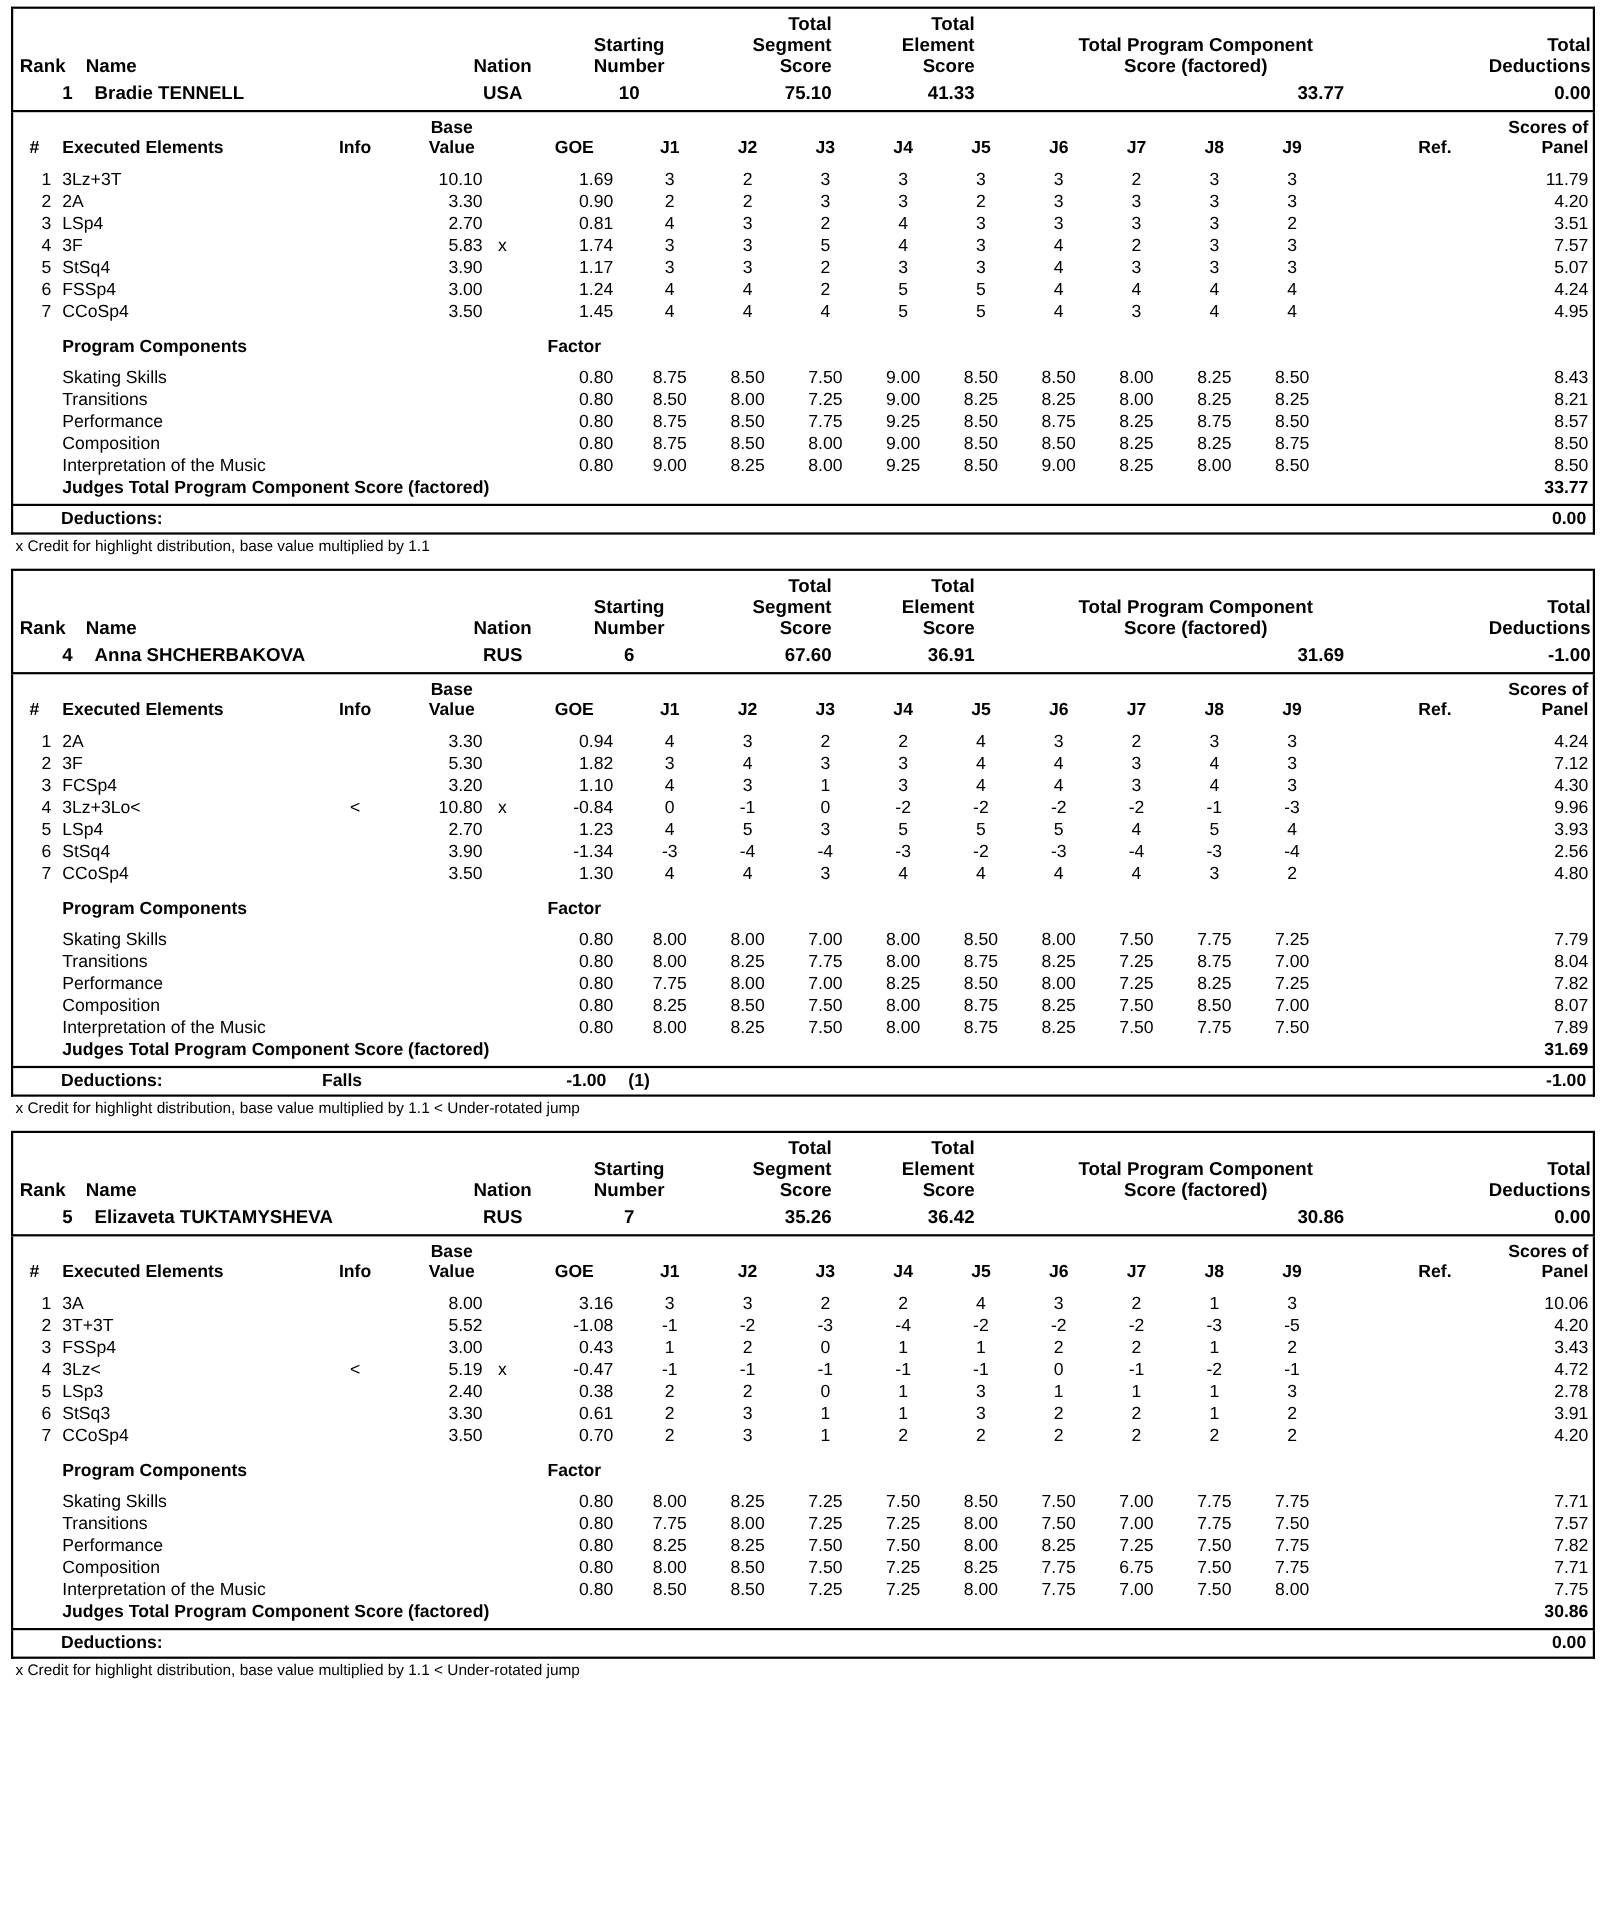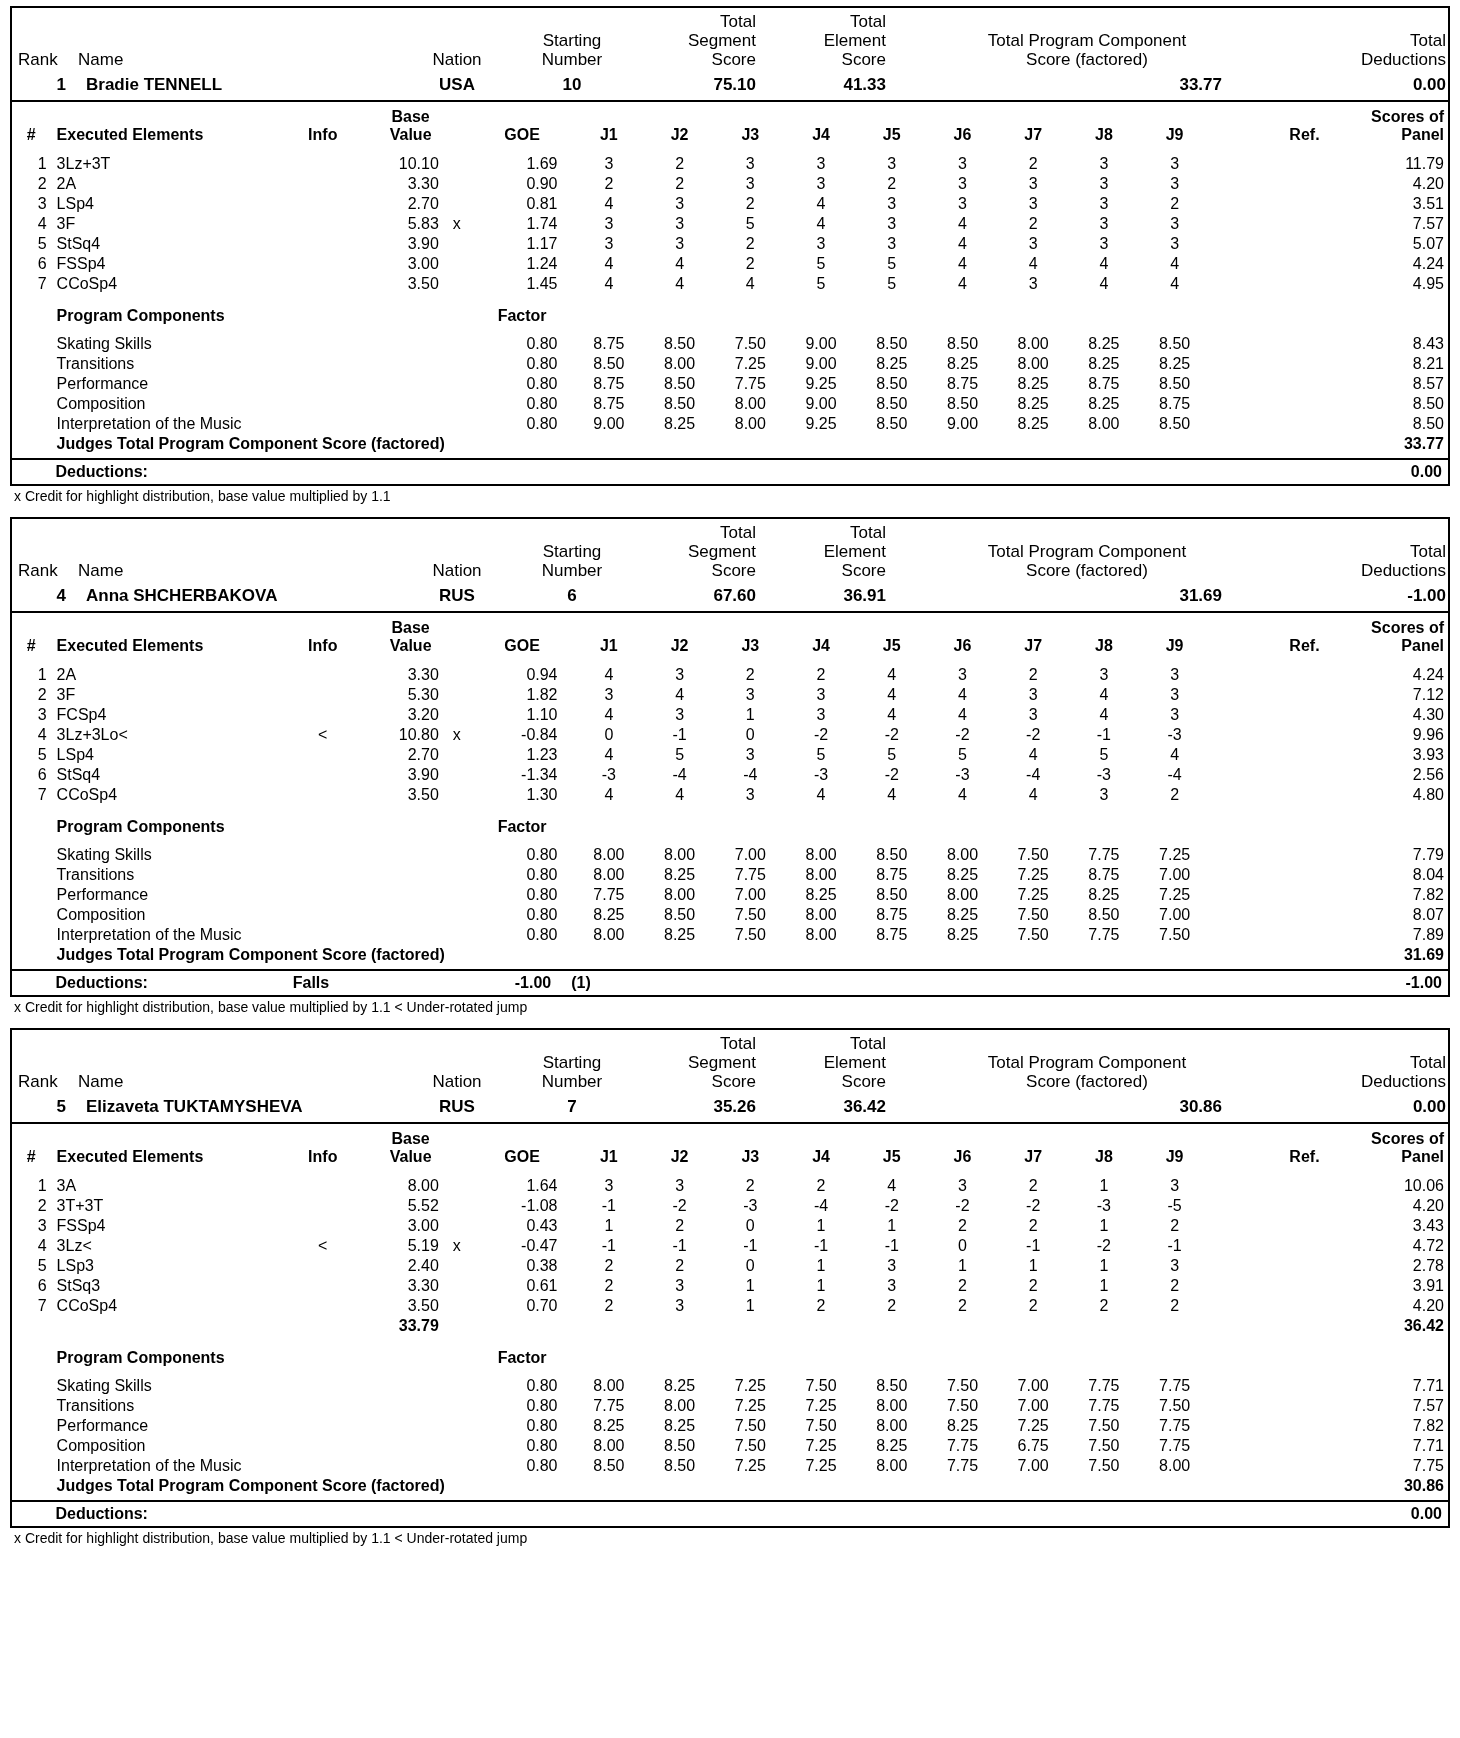--- a/index.html
+++ b/index.html
@@ -20,21 +20,21 @@
     border-collapse: collapse;
     table-layout: fixed;
   }
   .boxed {
     border: 2px solid #000;
   }
   .hdr td, .hdr th { vertical-align: bottom; }
 
   
   .hdr-labels td {
-    font-weight: normal;
+    font-weight: bold;
     font-size: 17px;
     line-height: 19px;
     padding: 4px 6px 2px 6px;
     vertical-align: bottom;
   }
   .hdr-values td {
     font-weight: bold;
     font-size: 17px;
     line-height: 19px;
     padding: 4px 6px 6px 6px;
@@ -907,21 +907,21 @@
             </tr>
             <tr class="spacer">
               <td colspan="17" style="height:6px"></td>
             </tr>
             <tr class="el">
               <td class="r">1</td>
               <td class="l el-name">3A</td>
               <td class="c"></td>
               <td class="r">8.00</td>
               <td class="c"></td>
-              <td class="r" style="padding-right:16px">1.64</td>
+              <td class="r" style="padding-right:16px">3.16</td>
               <td class="c">3</td>
               <td class="c">3</td>
               <td class="c">2</td>
               <td class="c">2</td>
               <td class="c">4</td>
               <td class="c">3</td>
               <td class="c">2</td>
               <td class="c">1</td>
               <td class="c">3</td>
               <td class="c"></td>
@@ -1033,39 +1033,20 @@
               <td class="c">3</td>
               <td class="c">1</td>
               <td class="c">2</td>
               <td class="c">2</td>
               <td class="c">2</td>
               <td class="c">2</td>
               <td class="c">2</td>
               <td class="c">2</td>
               <td class="c"></td>
               <td class="r">4.20</td>
-            </tr>
-            <tr class="el bold">
-              <td></td>
-              <td></td>
-              <td></td>
-              <td class="r">33.79</td>
-              <td></td>
-              <td></td>
-              <td></td>
-              <td></td>
-              <td></td>
-              <td></td>
-              <td></td>
-              <td></td>
-              <td></td>
-              <td></td>
-              <td></td>
-              <td></td>
-              <td class="r">36.42</td>
             </tr>
             <tr class="spacer">
               <td colspan="17"></td>
             </tr>
             <tr class="el bold">
               <td></td>
               <td class="l el-name">Program Components</td>
               <td></td>
               <td></td>
               <td></td>

